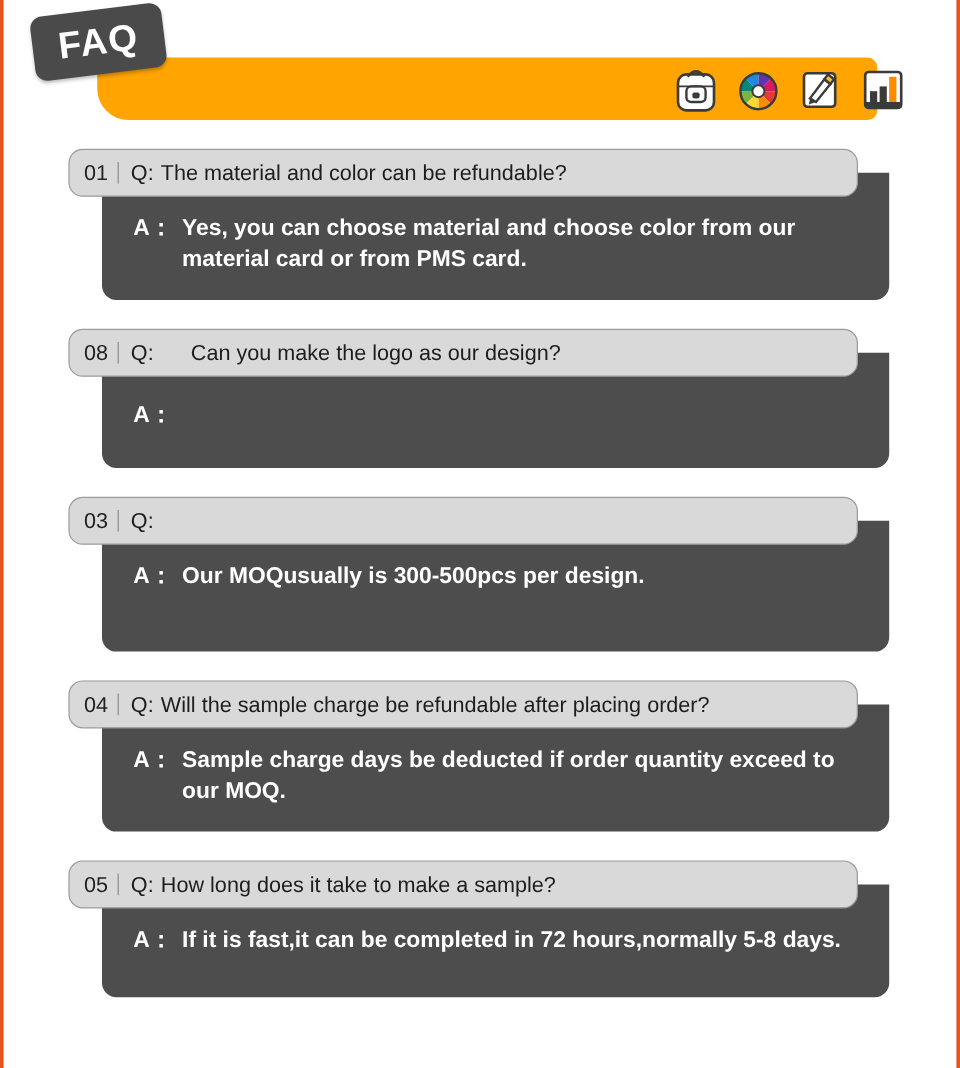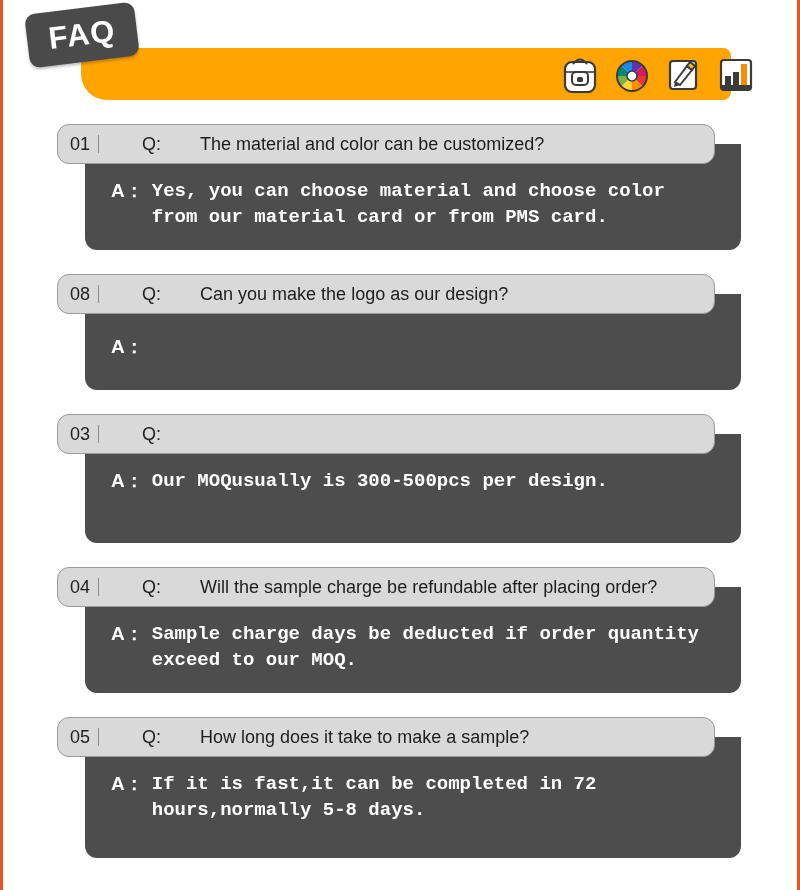--- a/index.html
+++ b/index.html
@@ -99,36 +99,34 @@
     font-size: 19px;
     font-weight: bold;
     margin-right: 8px;
     white-space: nowrap;
     line-height: 1.38;
   }
   .a-text {
     font-size: 19px;
     font-weight: bold;
     line-height: 1.38;
-    font-family: Liberation Mono, monospace;
   }
   .q-row {
     position: relative;
     margin-left: 54px;
     margin-right: 88px;
     background: #d9d9d9;
     border: 1px solid #9a9a9a;
     border-radius: 12px;
     height: 40px;
     display: flex;
     align-items: center;
     padding: 0 8px 0 12px;
     box-sizing: border-box;
     z-index: 3;
-    gap: 33px;
   }
   .q-num {
     font-size: 18px;
     color: #222;
     font-weight: normal;
     padding-right: 8px;
     border-right: 1px solid #8c8c8c;
     margin-right: 10px;
     line-height: 1;
   }
@@ -210,35 +208,35 @@
 
     </div>
   </div>
 
   <div class="faq-list">
 
     <div class="faq-item">
       <div class="q-row">
         <span class="q-num">01</span>
         <span class="q-text">Q:</span>
-        <span class="q-text" style="padding-left:6px;">The material and color can be customized?</span>
+        <span class="q-text" style="padding-left:6px;">The material and color can be refundable?</span>
       </div>
       <div class="answer-wrap pull h-tall">
         <div class="answer-inner">
           <span class="a-label">A：</span>
           <span class="a-text">Yes, you can choose material and choose color from our material card or from PMS card.</span>
         </div>
       </div>
     </div>
 
     <div class="faq-item">
       <div class="q-row">
         <span class="q-num">08</span>
         <span class="q-text">Q:</span>
-        <span class="q-text" style="padding-left:6px;">Can you make the logo as our design?</span>
+        <span class="q-text" style="padding-left:6px;margin-left:25px;">Can you make the logo as our design?</span>
       </div>
       <div class="answer-wrap pull h-tall" style="padding-top:40px;padding-bottom:28px;">
         <div class="answer-inner">
           <span class="a-label">A：</span>
         </div>
       </div>
     </div>
 
     <div class="faq-item">
       <div class="q-row">

